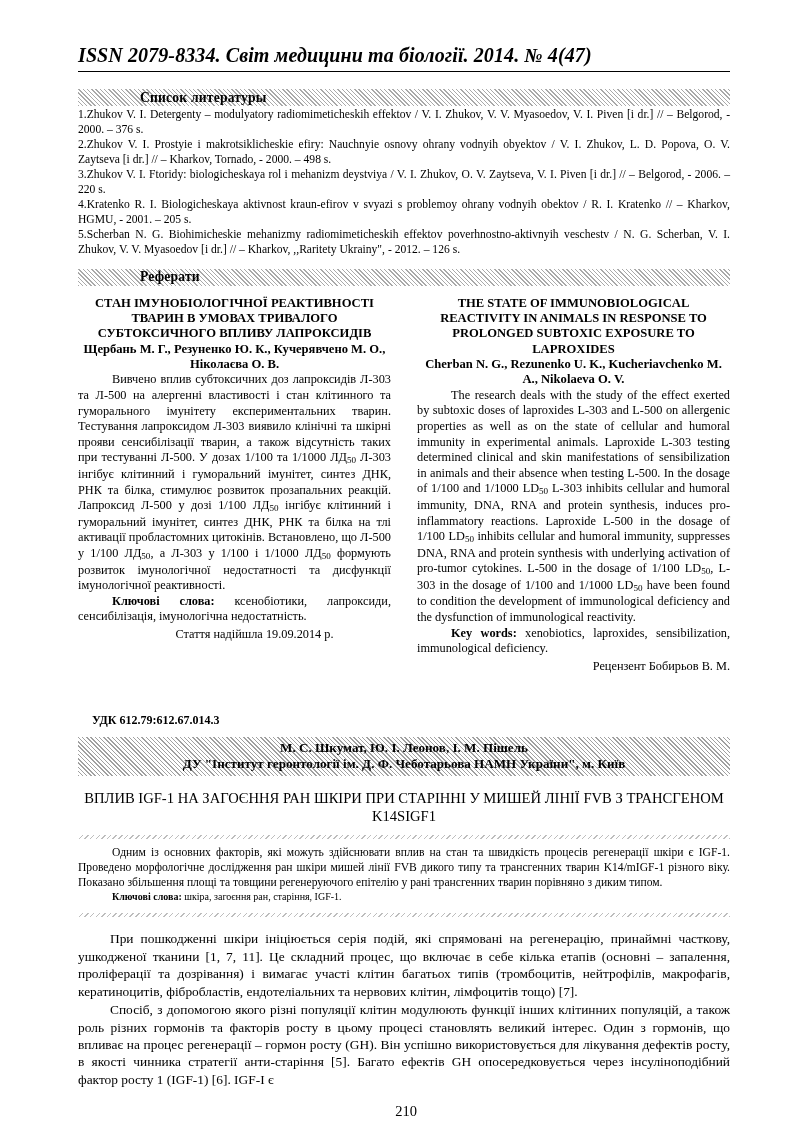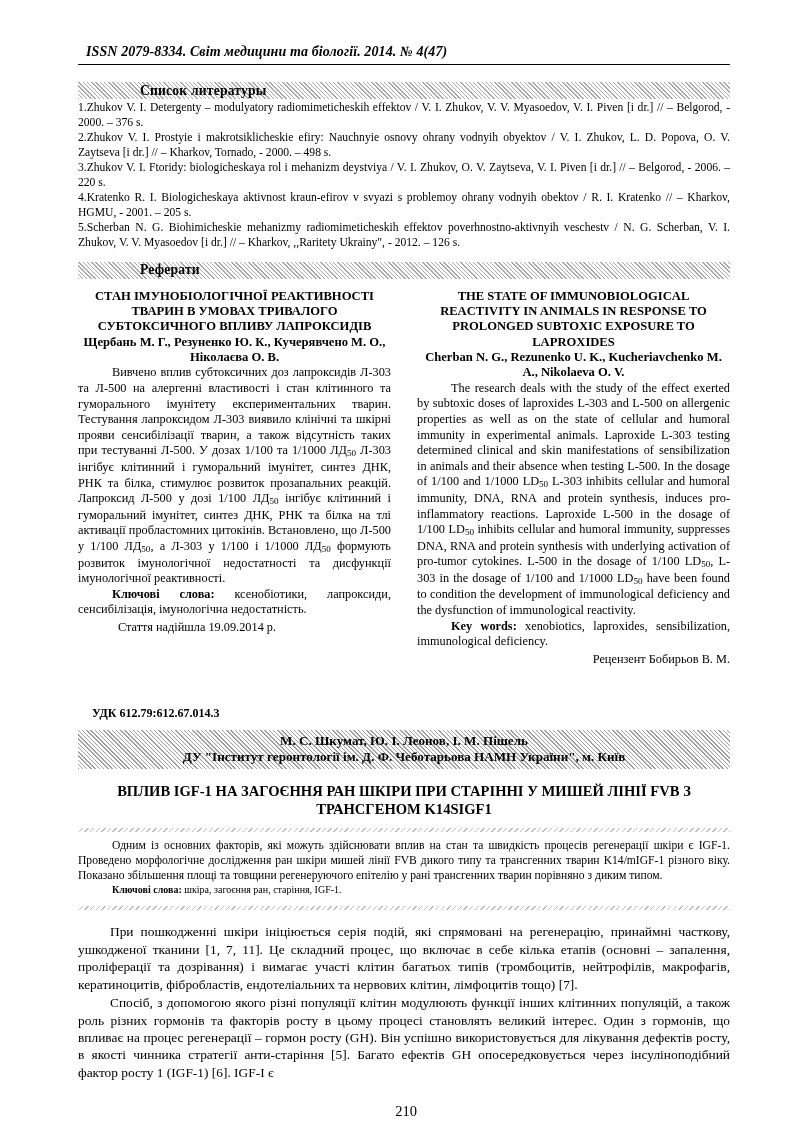--- a/index.html
+++ b/index.html
@@ -21,25 +21,24 @@
     width: 800px;
     height: 1132px;
     box-sizing: border-box;
     padding: 44px 70px 0 78px;
   }
 
   
   .runhead {
     font-style: italic;
     font-weight: bold;
-    font-size: 14px;
+    font-size: 20px;
     letter-spacing: 0.1px;
     padding-bottom: 4px;
     white-space: nowrap;
-    margin-left: 8px;
   }
   .runhead-rule {
     border-bottom: 1.6px solid #000;
     margin-bottom: 17px;
   }
 
   
   .para {
     font-size: 13.4px;
     line-height: 1.30;
@@ -113,21 +112,21 @@
     text-align: justify;
     text-indent: 34px;
     margin: 0;
   }
   .abs-keywords b { font-weight: bold; }
   .abs-foot {
     font-size: 12.3px;
     text-align: right;
     margin-top: 2px;
   }
-  .abs-foot.center-ish { text-align: left; padding-left: 40px; }
+  .abs-foot.center-ish { text-align: center; padding-left: 40px; }
   sub { font-size: 0.74em; vertical-align: -0.22em; }
 
   
   .udk {
     font-weight: bold;
     font-size: 12px;
     margin-top: 27px;
     padding-left: 14px;
   }
   .authorbar {
@@ -138,21 +137,21 @@
         #ffffff 1px, #ffffff 3px);
     padding: 3px 0 4px 0;
     text-align: center;
   }
   .authorbar div {
     font-weight: bold;
     font-size: 13.1px;
     line-height: 1.22;
   }
   .art-title {
-    font-weight: bold;
+    font-weight: normal;
     font-size: 14.6px;
     text-align: center;
     line-height: 1.24;
     margin: 13px 0 0 0;
   }
   .dotrule {
     height: 4px;
     margin: 10px 0 6px 0;
     background-image: repeating-linear-gradient(
         -45deg,

